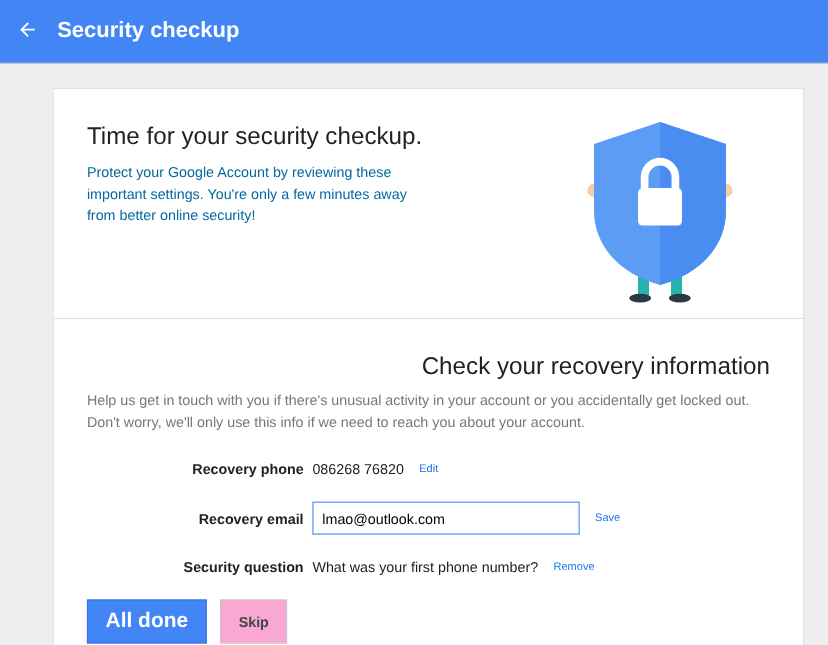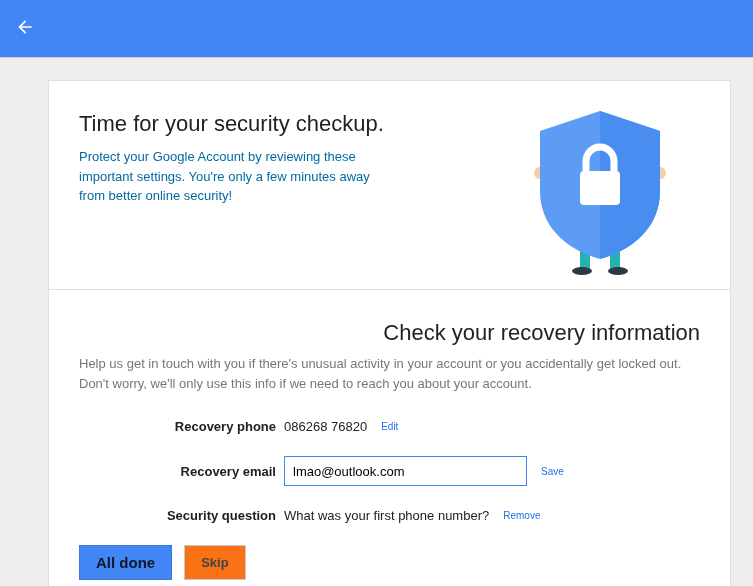--- a/index.html
+++ b/index.html
@@ -113,50 +113,51 @@
     outline: none;
     font-family: inherit;
   }
   .btn-row {
     margin-top: 16px;
     display: flex;
     gap: 12px;
   }
   .btn-primary {
     background: #4285f4;
-    color: #0f172a;
+    color: #ffffff;
     border: 1px solid #3a76db;
     padding: 8px 16px;
     font-weight: bold;
-    font-size: 15px;
+    font-size: 19px;
     cursor: pointer;
     font-family: inherit;
   }
   .btn-secondary {
-    background: #f97316;
+    background: #f9a8d4;
     color: #444;
     border: 1px solid #c8c8c8;
     padding: 8px 16px;
     font-weight: bold;
     font-size: 13px;
     cursor: pointer;
     font-family: inherit;
   }
 </style>
 </head>
 <body>
 
 <div class="header">
   <div class="back-arrow">
     <span>
       <svg viewBox="0 0 24 24">
           <path d="M20 11H7.83l5.59-5.59L12 4l-8 8 8 8 1.41-1.41L7.83 13H20z"></path>
         </svg>
     </span>
   </div>
+  <div class="header-title">Security checkup</div>
 </div>
 
 <div class="card">
 
   <div class="intro">
     <div class="intro-text">
       <h2>Time for your security checkup.</h2>
       <p>Protect your Google Account by reviewing these important settings. You're only a few minutes away from better online security!</p>
     </div>
     <div class="shield-wrap">

